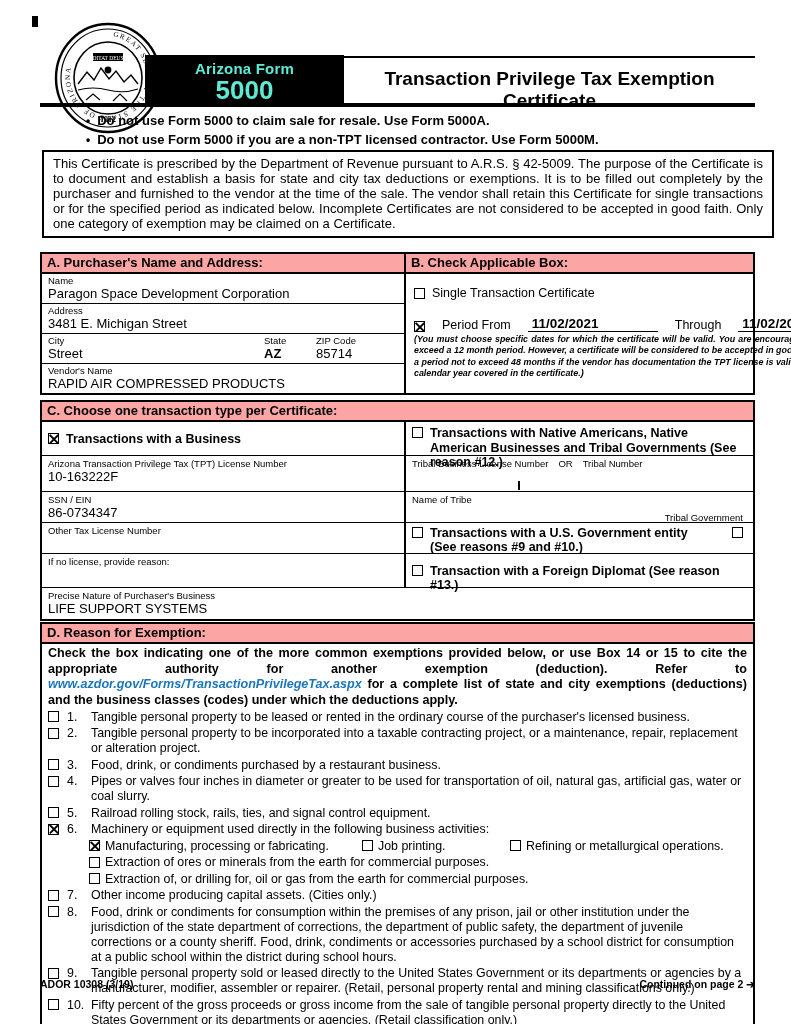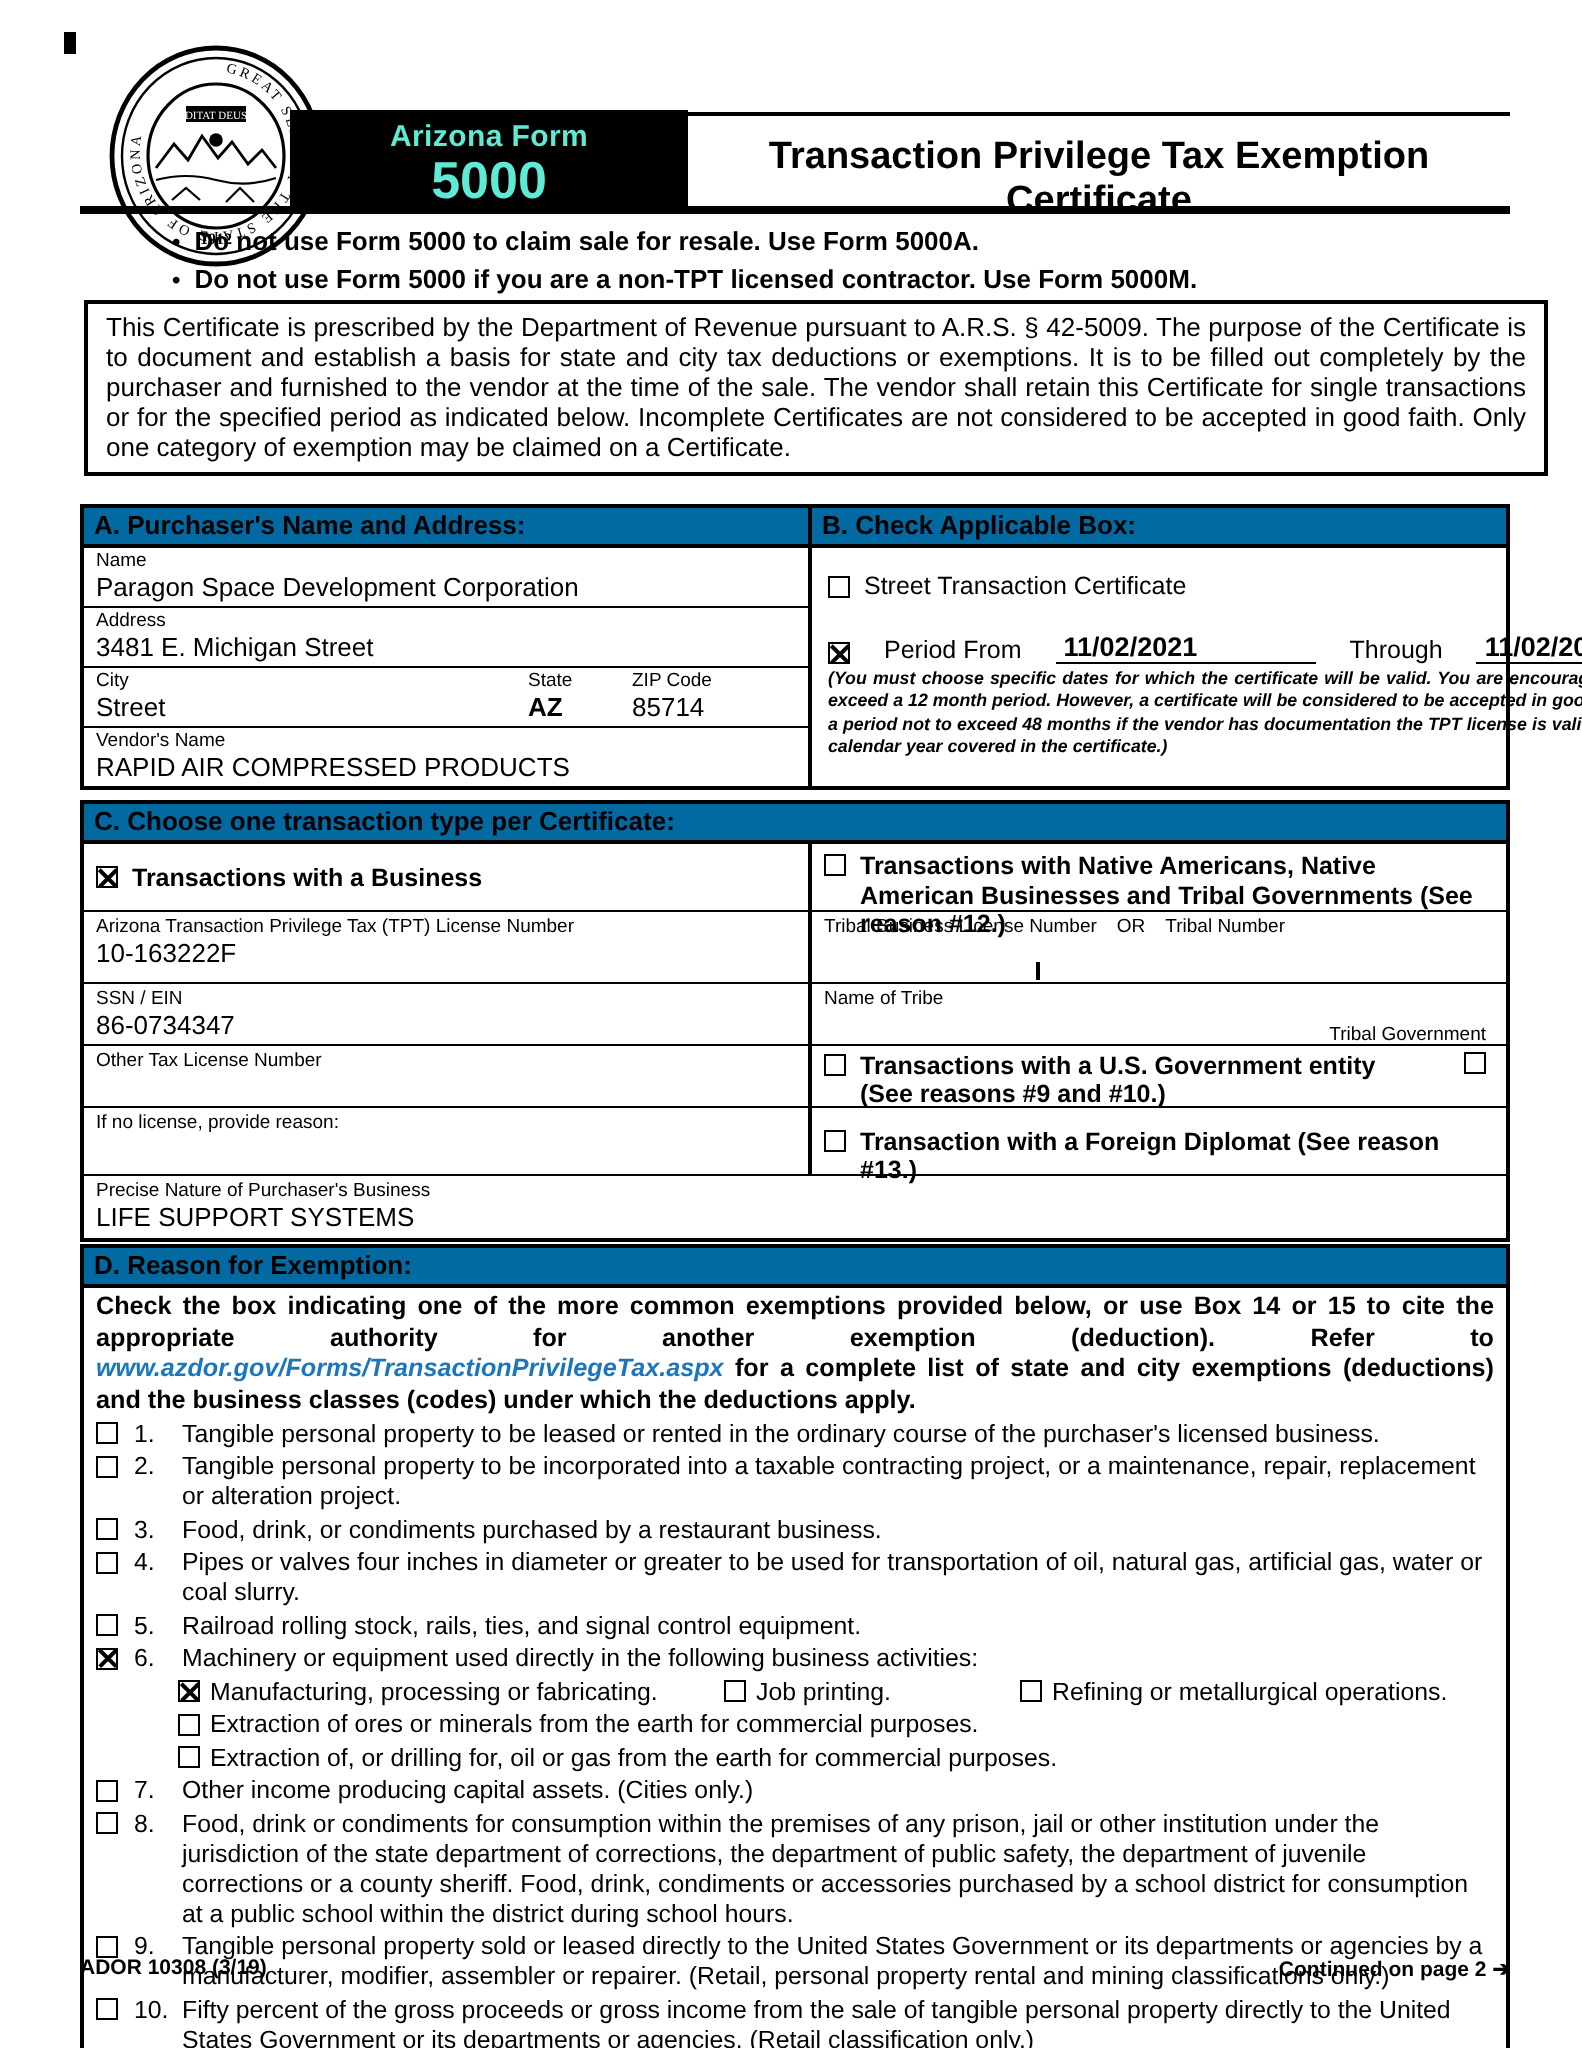--- a/index.html
+++ b/index.html
@@ -18,21 +18,21 @@
   .thick-rule { position:absolute; left:40px; top:103px; width:715px; height:4px; background:#000; }
   .bullets { position:absolute; left:86px; top:112px; list-style:none; }
   .bullets li { font-size:13px; font-weight:bold; line-height:17.5px; }
   .bullets li::before { content:"•"; margin-right:7px; font-size:12px; }
 
   
   .intro-box { position:absolute; left:42px; top:150px; width:732px; border:2px solid #000; padding:4px 9px 5px 9px; font-size:13px; line-height:15.1px; text-align:justify; }
 
   
   .sec { border:2px solid #000; }
-  .sec-head { background:#0369a1; border-bottom:2px solid #000; font-weight:bold; font-size:13px; padding:1px 5px 2px 5px; }
+  .sec-head { background:#fca5a5; border-bottom:2px solid #000; font-weight:bold; font-size:13px; padding:1px 5px 2px 5px; }
   .flabel { font-size:9.5px; line-height:11px; }
   .fvalue { font-size:13px; line-height:15px; }
   .cb { display:inline-block; width:11px; height:11px; border:1.7px solid #000; position:relative; vertical-align:-1px; flex:none; background:#fff; }
   .cb.checked::before, .cb.checked::after { content:""; position:absolute; left:50%; top:50%; width:12px; height:1.7px; background:#000; }
   .cb.checked::before { transform:translate(-50%,-50%) rotate(45deg); }
   .cb.checked::after  { transform:translate(-50%,-50%) rotate(-45deg); }
 
   
   .sec-ab { position:absolute; left:40px; top:252px; width:715px; }
   .ab-heads { display:grid; grid-template-columns:364px 1fr; }
@@ -156,21 +156,21 @@
           </div>
         </div>
         <div class="a-row">
           <div class="flabel">Vendor's Name</div>
           <div class="fvalue">RAPID AIR COMPRESSED PRODUCTS</div>
         </div>
       </div>
       <div class="col-b">
         <div class="b-opt">
           <span class="cb"></span>
-          <span>Street Transaction Certificate</span>
+          <span>Single Transaction Certificate</span>
         </div>
         <div class="b-period">
           <span class="cb checked"></span>
           <span>Period From</span>
           <span class="u-field u-from">11/02/2021</span>
           <span>Through</span>
           <span class="u-field u-through">11/02/2022</span>
         </div>
         <div class="b-note">(You must choose specific dates for which the certificate will be valid. You are encouraged not to exceed a 12 month period. However, a certificate will be considered to be accepted in good faith for a period not to exceed 48 months if the vendor has documentation the TPT license is valid for each calendar year covered in the certificate.)</div>
       </div>

